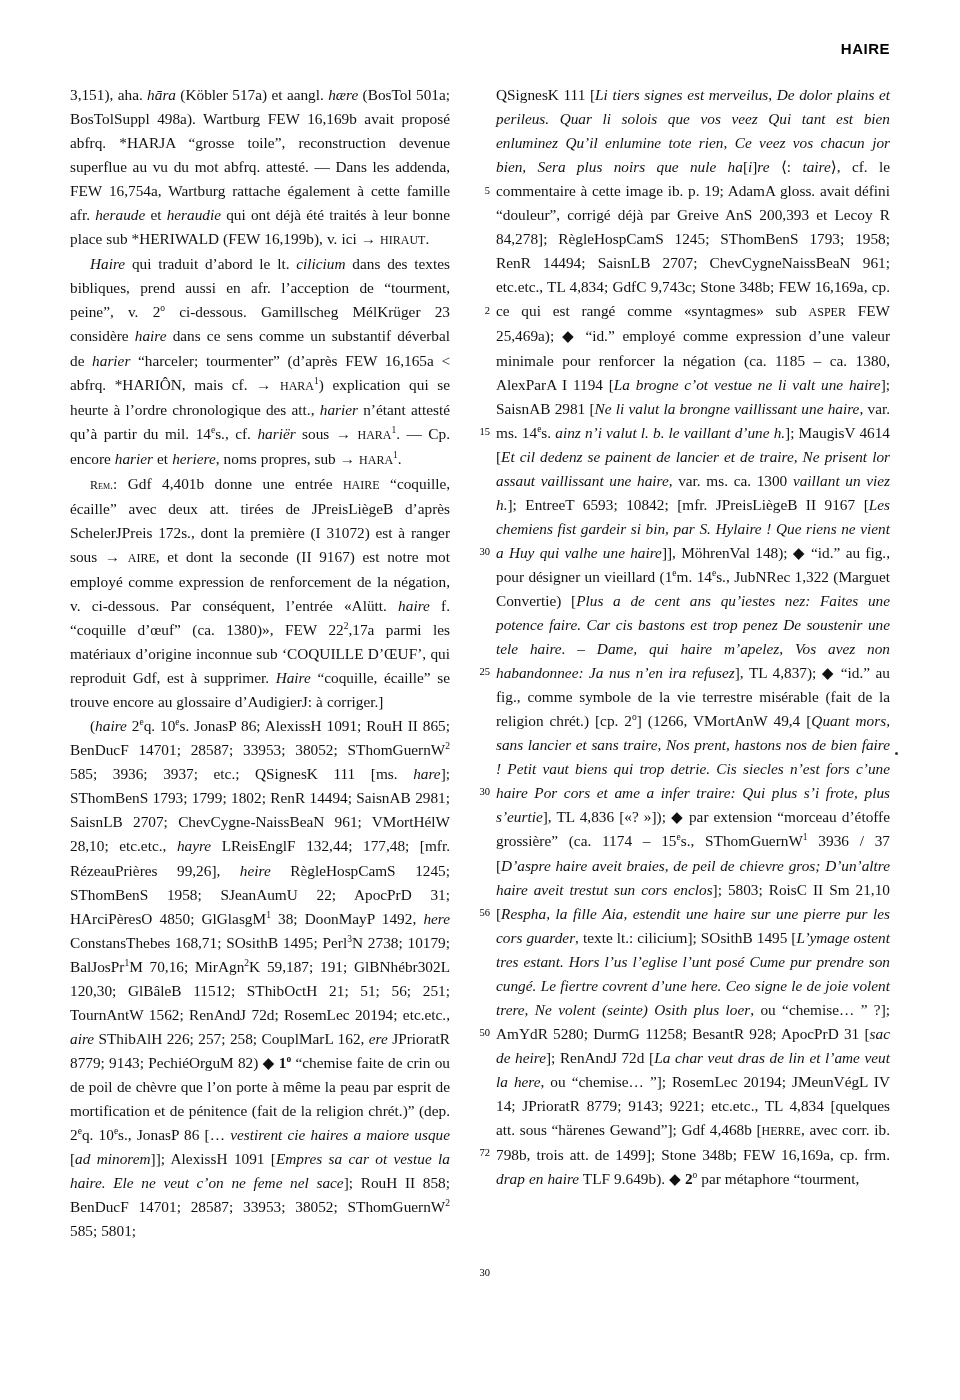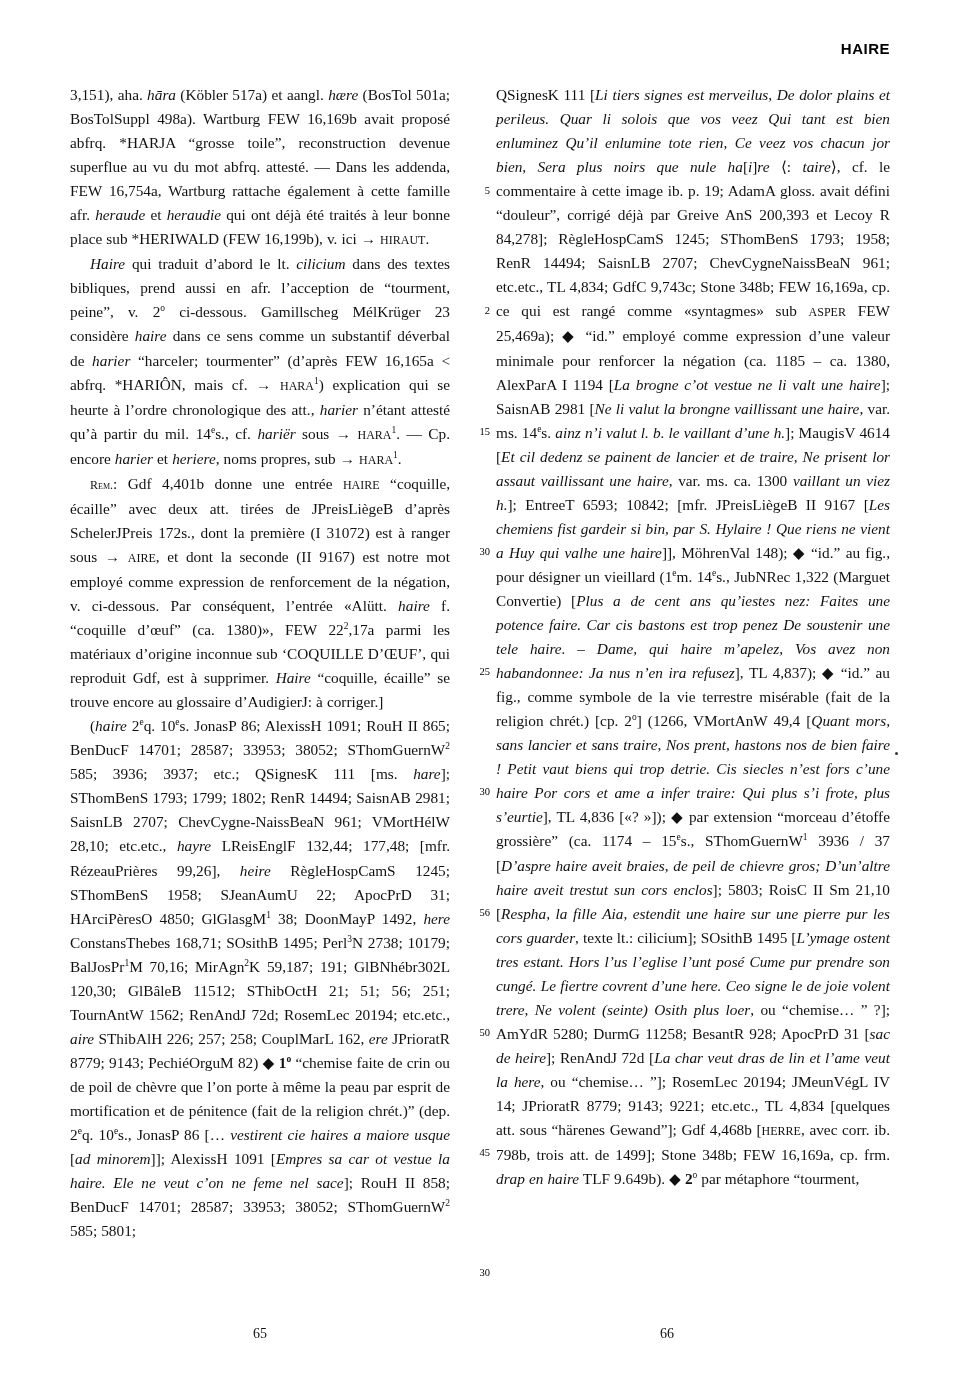--- a/index.html
+++ b/index.html
@@ -139,30 +139,26 @@
         <div>30</div>
         <div style="height:96.2px"></div>
         <div>25</div>
         <div style="height:96.2px"></div>
         <div>30</div>
         <div style="height:96.2px"></div>
         <div>56</div>
         <div style="height:96.2px"></div>
         <div>50</div>
         <div style="height:96.2px"></div>
-        <div>45</div>
+        <div>72</div>
         <div style="height:96.2px"></div>
         <div>30</div>
       </div>
 
       <p>QSignesK 111 [<span class="it">Li tiers signes est merveilus, De dolor plains et perileus. Quar li solois que vos veez Qui tant est bien enluminez Qu’il enlumine tote rien, Ce veez vos chacun jor bien, Sera plus noirs que nule ha</span>[<span class="it">i</span>]<span class="it">re</span> ⟨: <span class="it">taire</span>⟩, cf. le commentaire à cette image ib. p. 19; AdamA gloss. avait défini “douleur”, corrigé déjà par Greive AnS 200,393 et Lecoy R 84,278]; RègleHospCamS 1245; SThomBenS 1793; 1958; RenR 14494; SaisnLB 2707; ChevCygneNaissBeaN 961; etc.etc., TL 4,834; GdfC 9,743c; Stone 348b; FEW 16,169a, cp. ce qui est rangé comme «syntagmes» sub <span class="sc">ASPER</span> FEW 25,469a); ◆ “id.” employé comme expression d’une valeur minimale pour renforcer la négation (ca. 1185 – ca. 1380, AlexParA I 1194 [<span class="it">La brogne c’ot vestue ne li valt une haire</span>]; SaisnAB 2981 [<span class="it">Ne li valut la brongne vaillissant une haire</span>, var. ms. 14<sup>e</sup>s. <span class="it">ainz n’i valut l. b. le vaillant d’une h.</span>]; MaugisV 4614 [<span class="it">Et cil dedenz se painent de lancier et de traire, Ne prisent lor assaut vaillissant une haire</span>, var. ms. ca. 1300 <span class="it">vaillant un viez h.</span>]; EntreeT 6593; 10842; [mfr. JPreisLiègeB II 9167 [<span class="it">Les chemiens fist gardeir si bin, par S. Hylaire ! Que riens ne vient a Huy qui valhe une haire</span>]], MöhrenVal 148); ◆ “id.” au fig., pour désigner un vieillard (1<sup>e</sup>m. 14<sup>e</sup>s., JubNRec 1,322 (Marguet Convertie) [<span class="it">Plus a de cent ans qu’iestes nez: Faites une potence faire. Car cis bastons est trop penez De soustenir une tele haire. – Dame, qui haire m’apelez, Vos avez non habandonnee: Ja nus n’en ira refusez</span>], TL 4,837); ◆ “id.” au fig., comme symbole de la vie terrestre misérable (fait de la religion chrét.) [cp. 2<sup>o</sup>] (1266, VMortAnW 49,4 [<span class="it">Quant mors, sans lancier et sans traire, Nos prent, hastons nos de bien faire ! Petit vaut biens qui trop detrie. Cis siecles n’est fors c’une haire Por cors et ame a infer traire: Qui plus s’i frote, plus s’eurtie</span>], TL 4,836 [«? »]); ◆ par extension “morceau d’étoffe grossière” (ca. 1174 – 15<sup>e</sup>s., SThomGuernW<sup>1</sup> 3936 / 37 [<span class="it">D’aspre haire aveit braies, de peil de chievre gros; D’un’altre haire aveit trestut sun cors enclos</span>]; 5803; RoisC II Sm 21,10 [<span class="it">Respha, la fille Aia, estendit une haire sur une pierre pur les cors guarder</span>, texte lt.: cilicium]; SOsithB 1495 [<span class="it">L’ymage ostent tres estant. Hors l’us l’eglise l’unt posé Cume pur prendre son cungé. Le fiertre covrent d’une here. Ceo signe le de joie volent trere, Ne volent (seinte) Osith plus loer</span>, ou “chemise… ” ?]; AmYdR 5280; DurmG 11258; BesantR 928; ApocPrD 31 [<span class="it">sac de heire</span>]; RenAndJ 72d [<span class="it">La char veut dras de lin et l’ame veut la here</span>, ou “chemise… ”]; RosemLec 20194; JMeunVégL IV 14; JPrioratR 8779; 9143; 9221; etc.etc., TL 4,834 [quelques att. sous “härenes Gewand”]; Gdf 4,468b [<span class="sc">HERRE</span>, avec corr. ib. 798b, trois att. de 1499]; Stone 348b; FEW 16,169a, cp. frm. <span class="it">drap en haire</span> TLF 9.649b). ◆ <span class="bold">2</span><sup>o</sup> par métaphore “tourment,</p>
 
     </div>
   </div>
 
   <div class="dot-right"></div>
 
-  <div class="footwrap">
-    <div class="folio folio-left">65</div>
-    <div class="folio folio-right">66</div>
-  </div>
 
 </div>
 
 </body></html>

